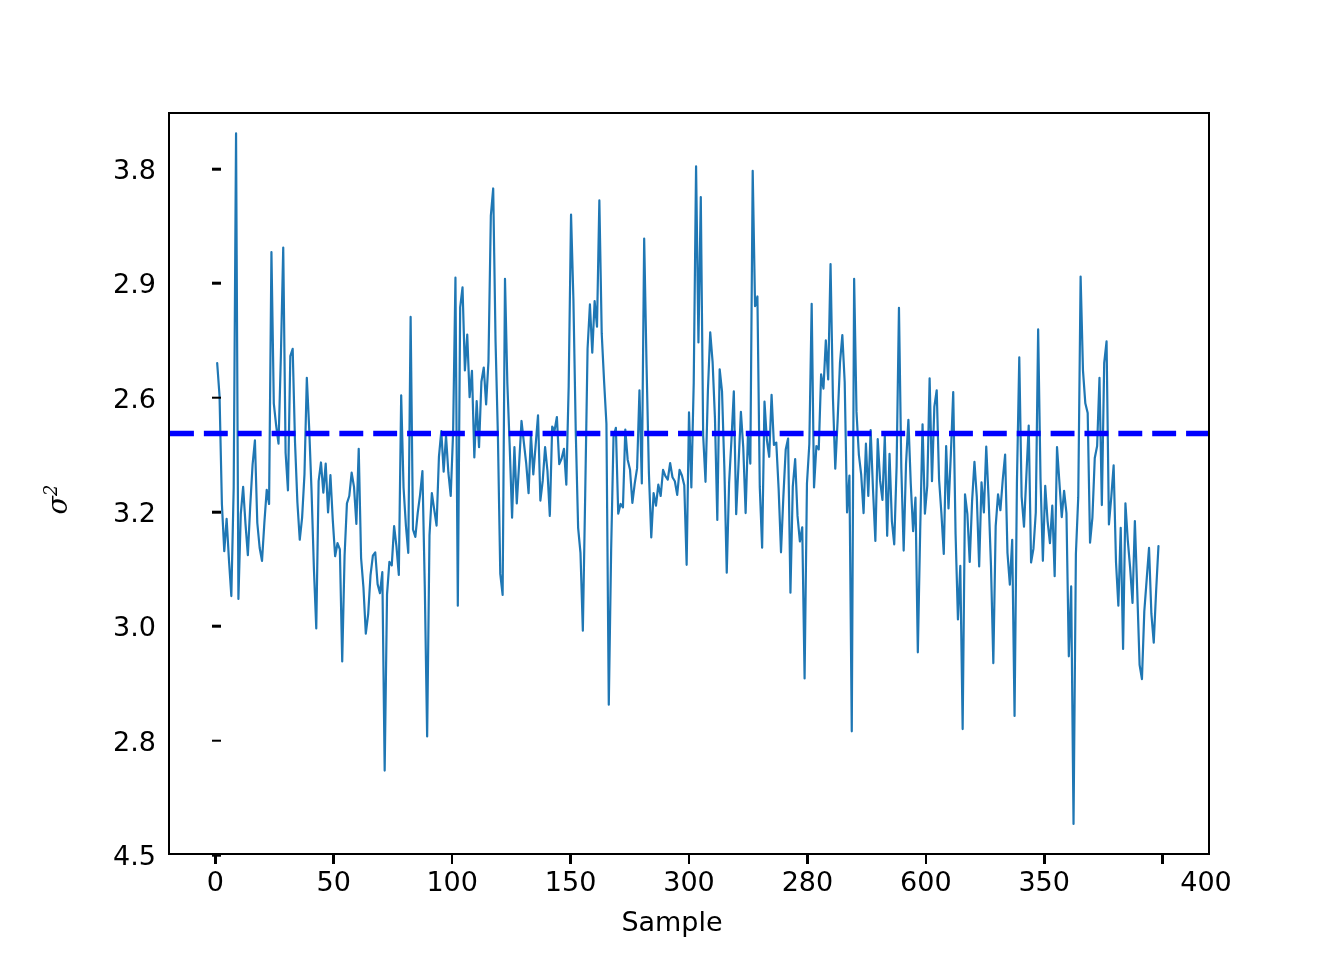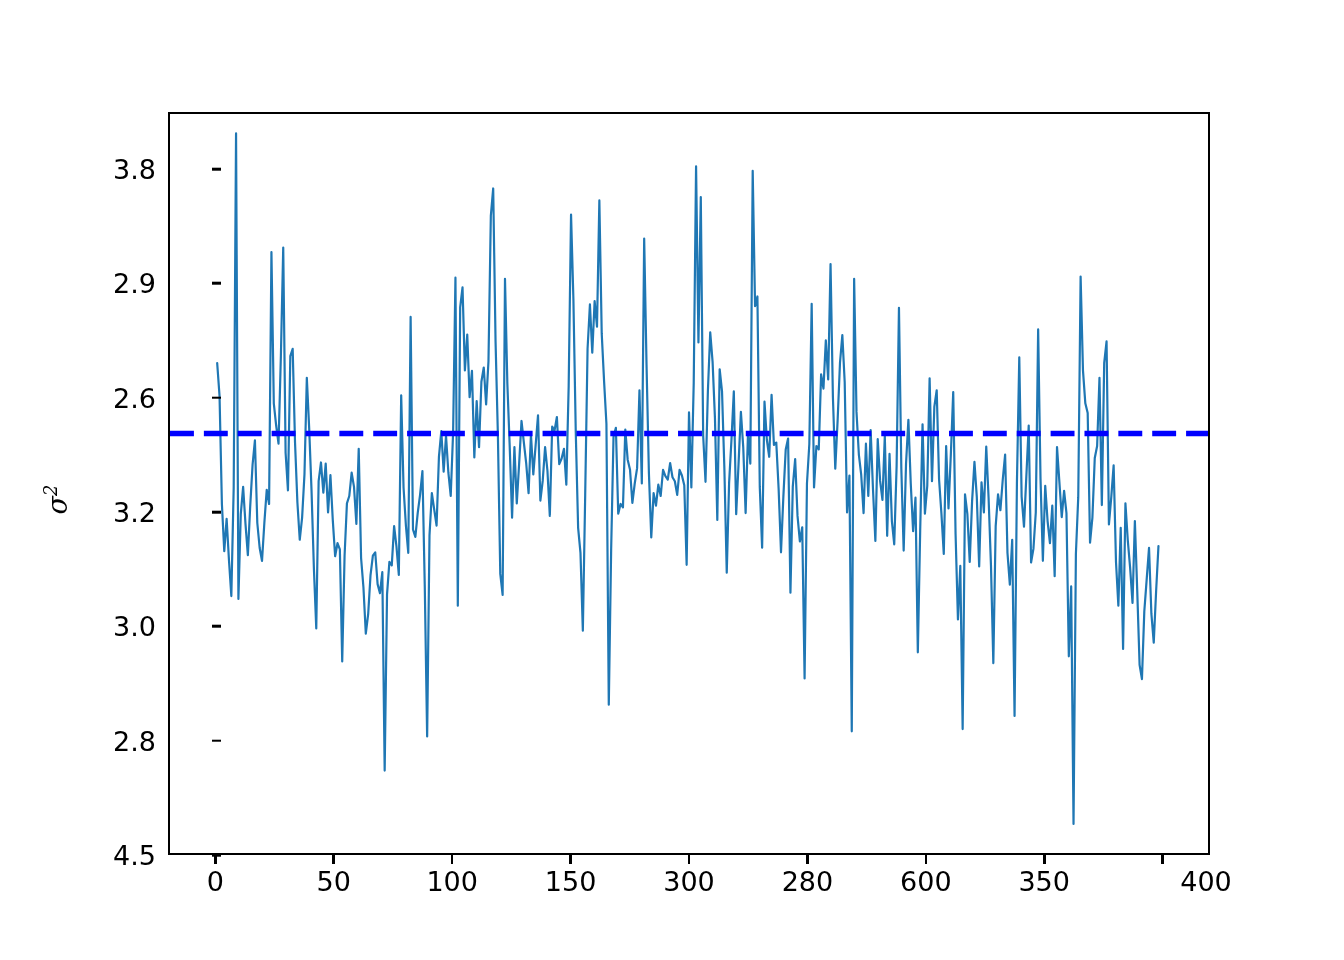--- a/index.html
+++ b/index.html
@@ -165,20 +165,21 @@
       <div class="xtick-label" style="left: 333.773px;">50</div>
       <div class="xtick-label" style="left: 452.182px;">100</div>
       <div class="xtick-label" style="left: 570.591px;">150</div>
       <div class="xtick-label" style="left: 689px;">300</div>
       <div class="xtick-label" style="left: 807.409px;">280</div>
       <div class="xtick-label" style="left: 925.818px;">600</div>
       <div class="xtick-label" style="left: 1044.23px;">350</div>
       <div class="xtick-label" style="left: 1206px;">400</div>
     </div>
 
+  <div id="xlabel">Sample</div>
 
   <div id="ylabel"><span>σ</span><sup>2</sup></div>
 
 <div class="xtick-mark" style="left: 215.364px;"></div>
     <div class="xtick-mark" style="left: 333.773px;"></div>
     <div class="xtick-mark" style="left: 452.182px;"></div>
     <div class="xtick-mark" style="left: 570.591px;"></div>
     <div class="xtick-mark" style="left: 689px;"></div>
     <div class="xtick-mark" style="left: 807.409px;"></div>
     <div class="xtick-mark" style="left: 925.818px;"></div>

